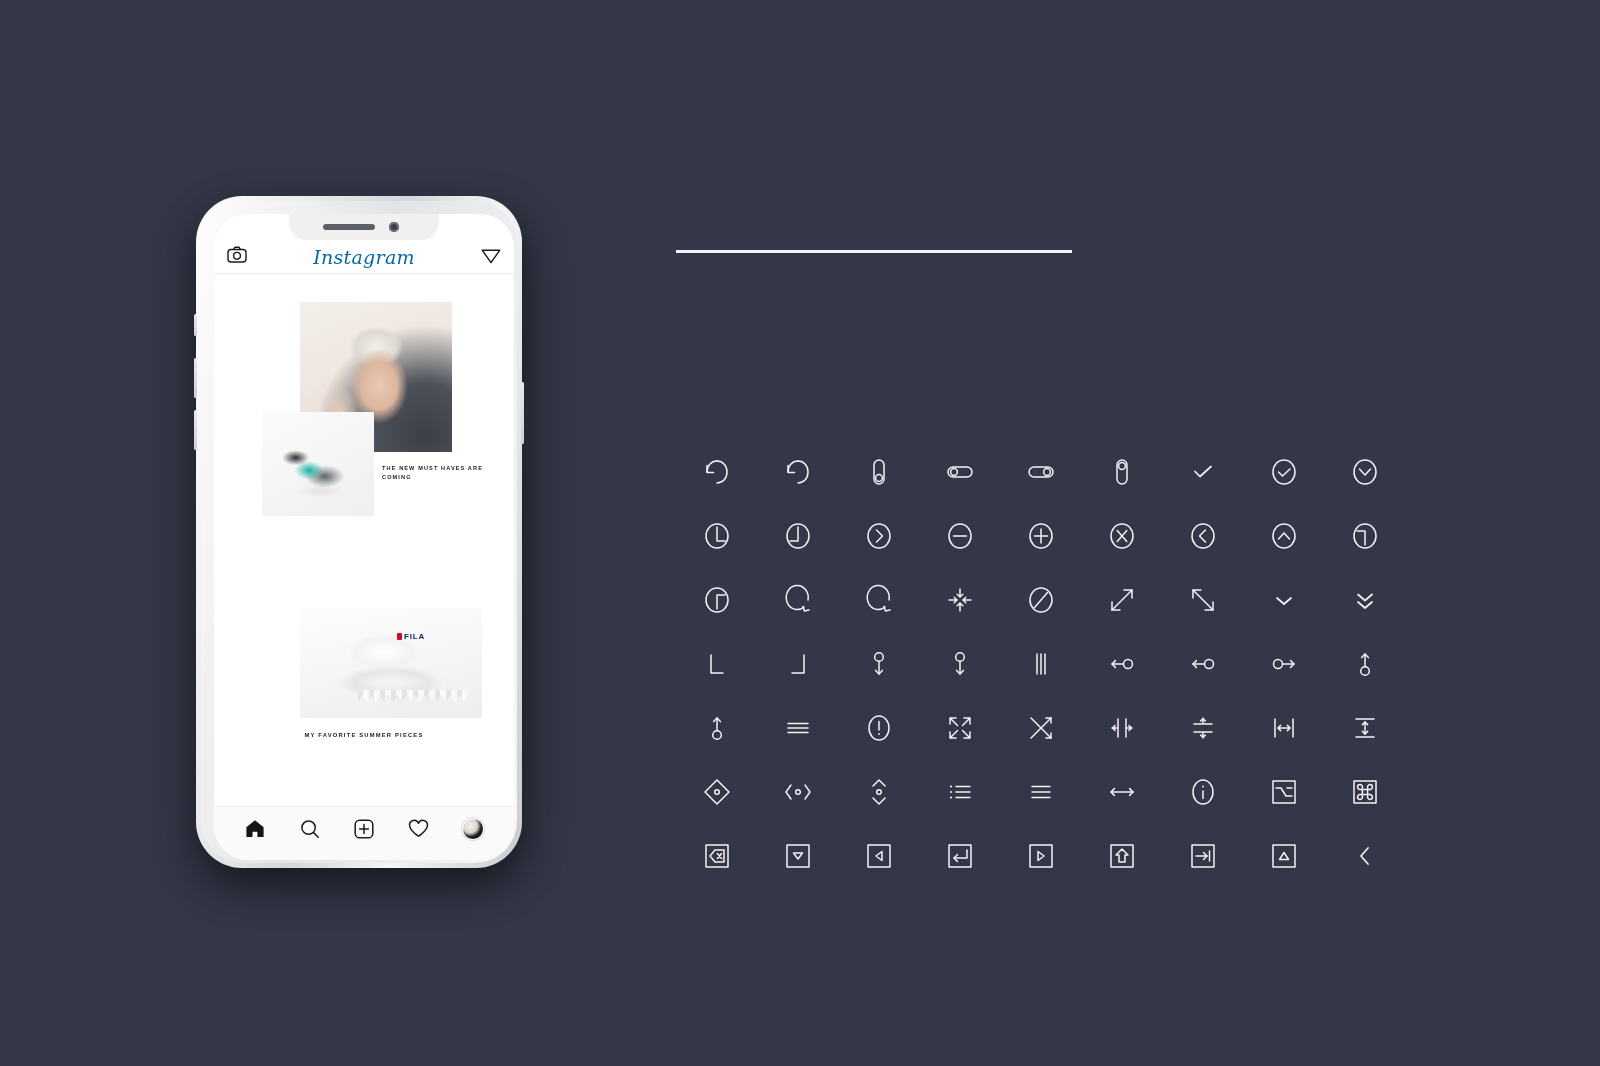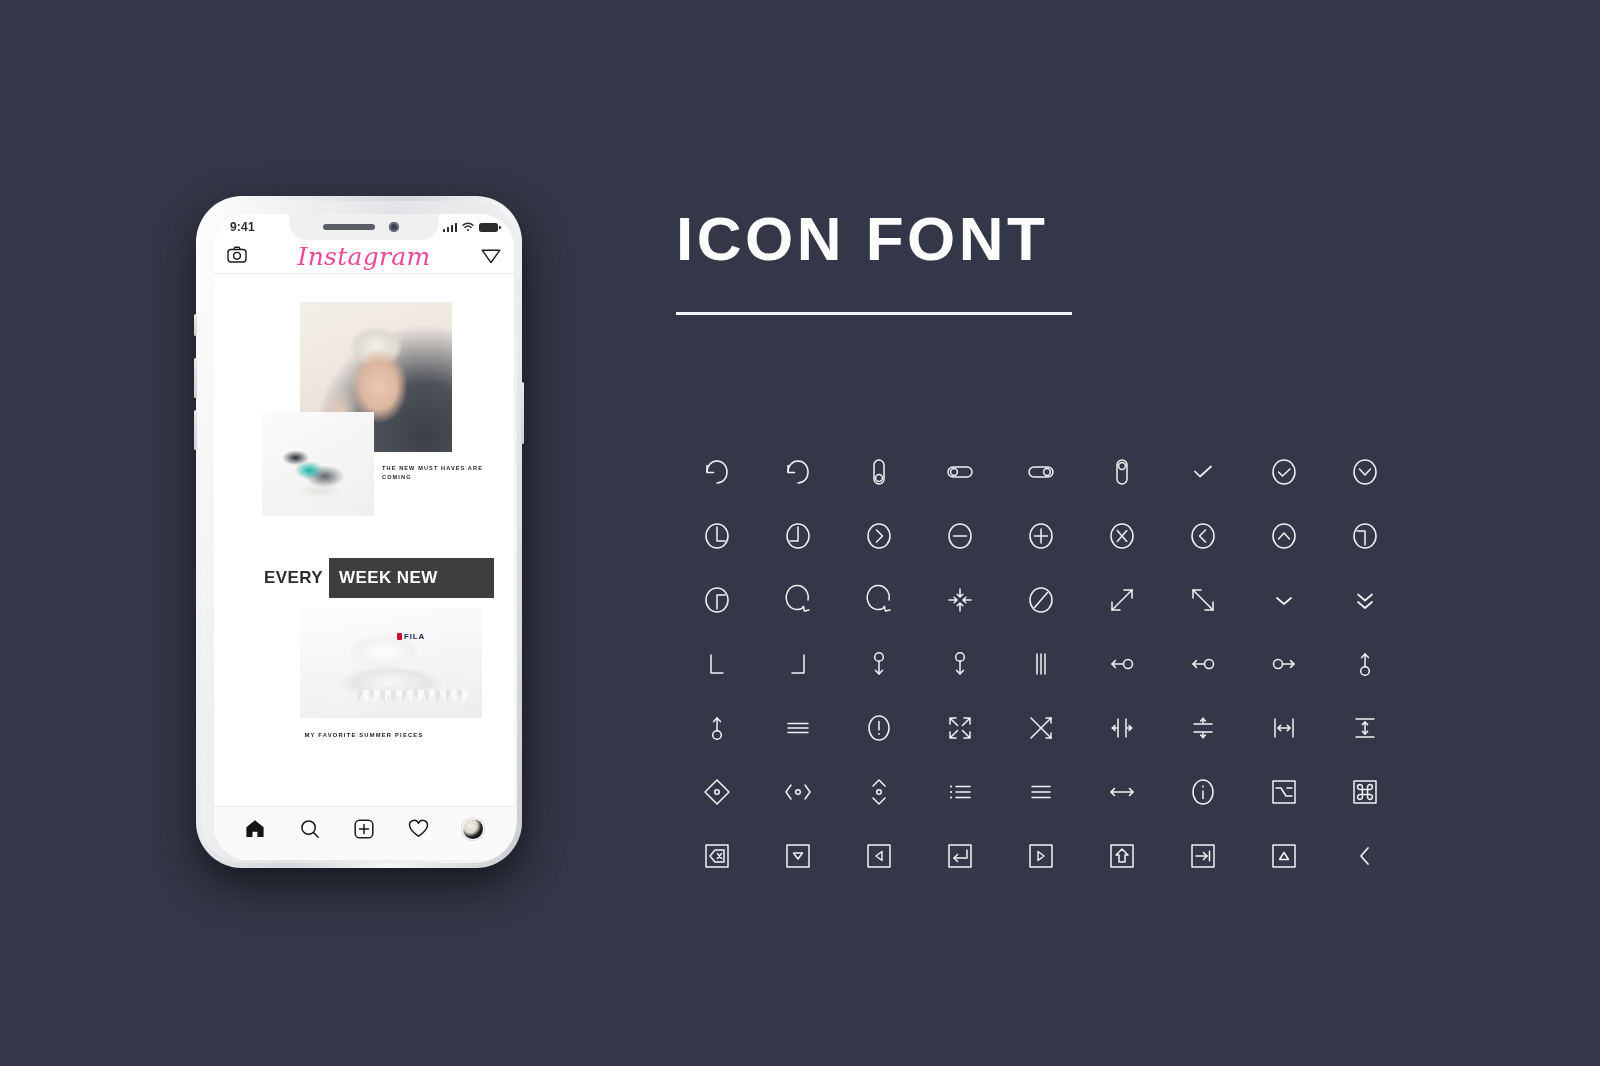--- a/index.html
+++ b/index.html
@@ -121,22 +121,22 @@
     width: 100%; height: 34px;
     display: flex; align-items: center; justify-content: space-between;
     padding: 0 13px;
     border-bottom: 1px solid #e9e9e9;
     background: #fff;
     z-index: 4;
   }
   #ig-logo {
     font-family: "DejaVu Serif", serif;
     font-style: italic;
-    font-size: 25px;
-    color: #ec4899;
+    font-size: 19px;
+    color: #0369a1;
     letter-spacing: .3px;
   }
 
   
   #ig-feed {
     position: absolute;
     top: 60px; left: 0; right: 0; bottom: 54px;
     background: #fff;
     overflow: hidden;
   }
@@ -295,39 +295,20 @@
     <div id="btn-volume-down"></div>
     <div id="btn-power"></div>
     <div id="phone-bezel">
       <div id="phone-screen">
 
         <div id="phone-notch">
           <div id="notch-speaker"></div>
           <div id="notch-camera"></div>
         </div>
 
-        <div id="status-bar">
-          <div id="status-time">9:41</div>
-          <div id="status-right">
-            <span id="signal-icon">
-                <i></i>
-                <i></i>
-                <i></i>
-                <i></i>
-              </span>
-            <span>
-              <svg width="12" height="10" viewBox="0 0 12 10">
-                <path d="M1 3.2a7.6 7.6 0 0 1 10 0" fill="none" stroke="#2c2c2c" stroke-width="1.5" stroke-linecap="round"></path>
-                <path d="M3 5.4a4.5 4.5 0 0 1 6 0" fill="none" stroke="#2c2c2c" stroke-width="1.5" stroke-linecap="round"></path>
-                <circle cx="6" cy="8.1" r="1.1" fill="#2c2c2c"></circle>
-              </svg>
-            </span>
-            <span id="battery-icon"></span>
-          </div>
-        </div>
 
         <div id="ig-header">
           <span>
             <svg width="20" height="17" viewBox="0 0 20 17">
               <rect x="1" y="3.5" width="18" height="12.5" rx="3" fill="none" stroke="#1b1b1b" stroke-width="1.4"></rect>
               <path d="M6.6 3.5l1.3-2.2h4.2l1.3 2.2" fill="none" stroke="#1b1b1b" stroke-width="1.4" stroke-linejoin="round"></path>
               <circle cx="10" cy="9.8" r="3.4" fill="none" stroke="#1b1b1b" stroke-width="1.4"></circle>
             </svg>
           </span>
           <span id="ig-logo">Instagram</span>
@@ -336,24 +317,20 @@
               <path d="M1.2 5.2h17.6L10 17.6z" fill="none" stroke="#1b1b1b" stroke-width="1.4" stroke-linejoin="round"></path>
             </svg>
           </span>
         </div>
 
         <div id="ig-feed">
           <div id="post-portrait" class="ph-img"></div>
           <div id="post-sneaker-teal" class="ph-img"></div>
           <div id="post-caption-1">THE NEW MUST HAVES ARE COMING</div>
 
-          <div id="promo-banner">
-            <div id="promo-every">EVERY</div>
-            <div id="promo-week-new">WEEK NEW</div>
-          </div>
 
           <div id="post-sneaker-white" class="ph-img">
             <div id="fila-logo">FILA</div>
             <div id="sole-teeth"></div>
           </div>
 
           <div id="post-caption-2">MY FAVORITE SUMMER PIECES</div>
         </div>
 
         <div id="ig-tabbar">
@@ -384,21 +361,20 @@
           </div>
         </div>
 
         <div id="home-indicator"></div>
       </div>
     </div>
   </div>
 </div>
 
 <div id="icon-panel">
-  <div id="panel-title">ICON FONT</div>
   <div id="title-rule"></div>
 
   <div id="icon-grid">
 
     <div class="icon-cell">
         <svg width="34" height="34" viewBox="0 0 34 34" fill="none" stroke="#f2f2f5" stroke-width="1.5" stroke-linecap="round">
           <path d="M17 6c6 0 10 4.8 10 11s-4 11-10 11"></path>
           <path d="M17 6c-6 0-10 4.8-10 11"></path>
           <path d="M7 17l0 0M7 10.5V17.5h6.5" stroke-linejoin="round"></path>
         </svg>

